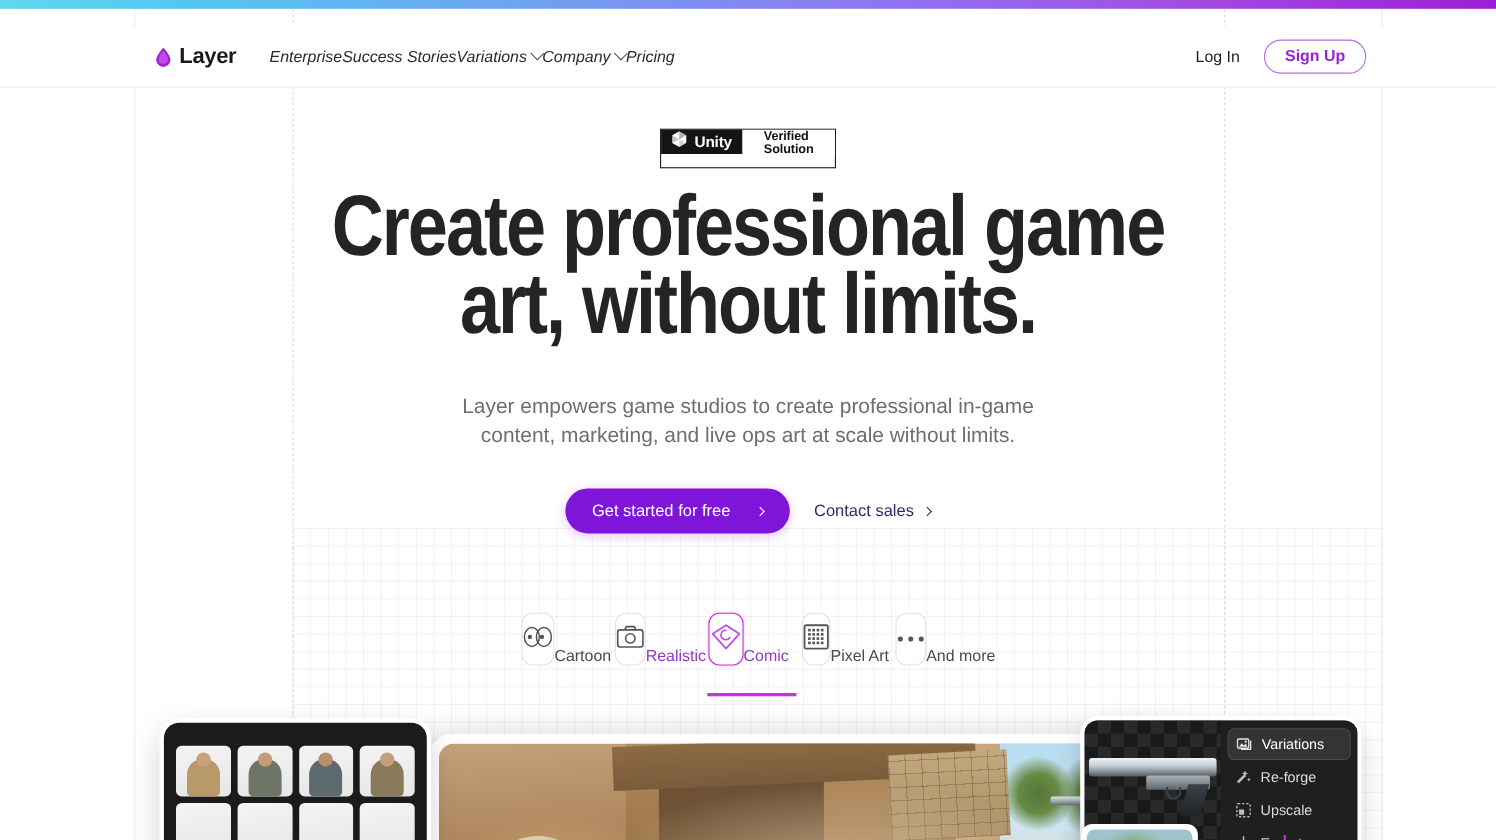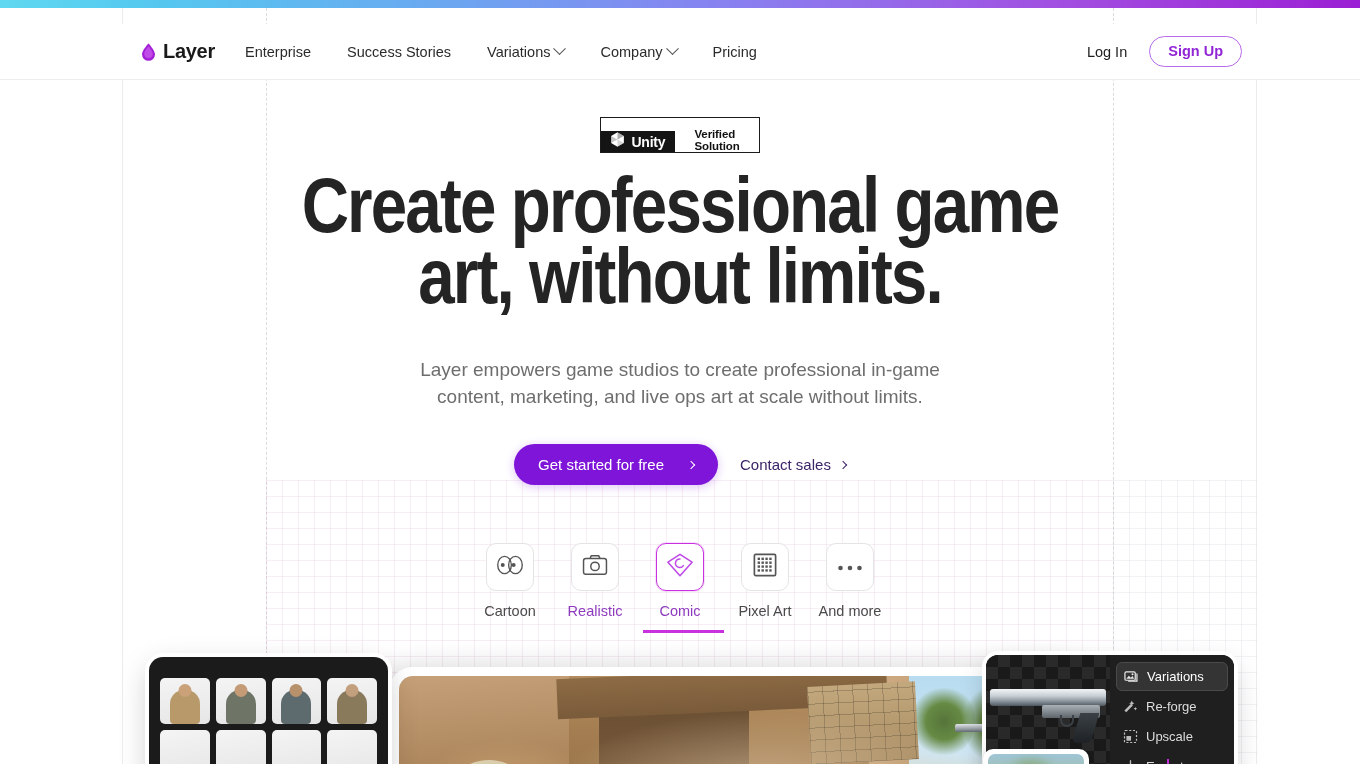--- a/index.html
+++ b/index.html
@@ -59,21 +59,21 @@
   .brand-drop {
     width: 15px; height: 18px;
     position: relative;
   }
   .brand-name {
     font-size: 20px; font-weight: bold; color: #1a1a1a;
     letter-spacing: -0.3px;
   }
   .nav {
     position: absolute; left: 245px;
-    display: flex; align-items: flex-start; gap: 36px;
+    display: flex; align-items: flex-start;  font-style: italic;
   }
   .nav-item {
     display: flex; align-items: center; gap: 5px;
     font-size: 14.5px; color: #2b2b2b;
     cursor: pointer; white-space: nowrap;
   }
   .chev {
     width: 9px; height: 9px;
     border-right: 1.6px solid #555;
     border-bottom: 1.6px solid #555;
@@ -124,21 +124,21 @@
     z-index: 2;
   }
 
   
   .badge-wrap {
     position: absolute; left: 0; right: 0; top: 52px;
     display: flex; justify-content: center;
     z-index: 5;
   }
   .badge {
-    display: flex; align-items: flex-end;
+    display: flex; align-items: flex-start;
     height: 36px;
     border: 1.5px solid #1b1b1b;
     background: #fff;
     box-shadow: 0 0 0 3px #fff;
   }
   .badge-left {
     background: #141414;
     display: flex; align-items: center; gap: 5px;
     padding: 0 10px 0 8px;
   }
@@ -211,22 +211,23 @@
   }
 
   
   .styles {
     position: absolute; top: 478px; left: 0; right: 0;
     display: flex; justify-content: center; gap: 13px;
     z-index: 6;
   }
   .style-tab {
     width: 72px;
-    display: flex; flex-direction: column; align-items: center;
+    display: flex; flex-direction: row; align-items: flex-end;
     cursor: pointer;
+    margin-top: 14px;
   }
   .style-box {
     width: 48px; height: 48px;
     border: 1px solid #e4e4e4;
     border-radius: 10px;
     background: #fff;
     display: flex; align-items: center; justify-content: center;
   }
   .style-tab.active .style-box {
     border: 1.8px solid #c830e0;

